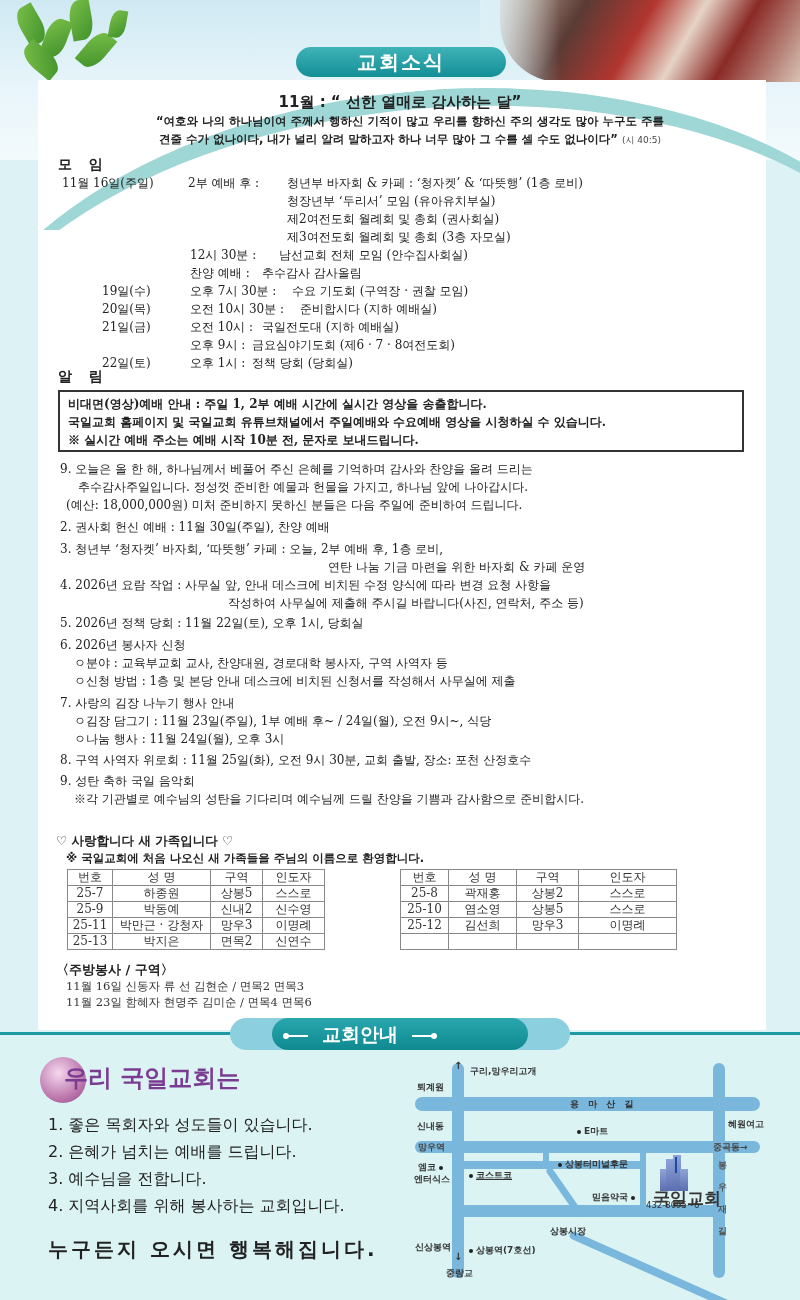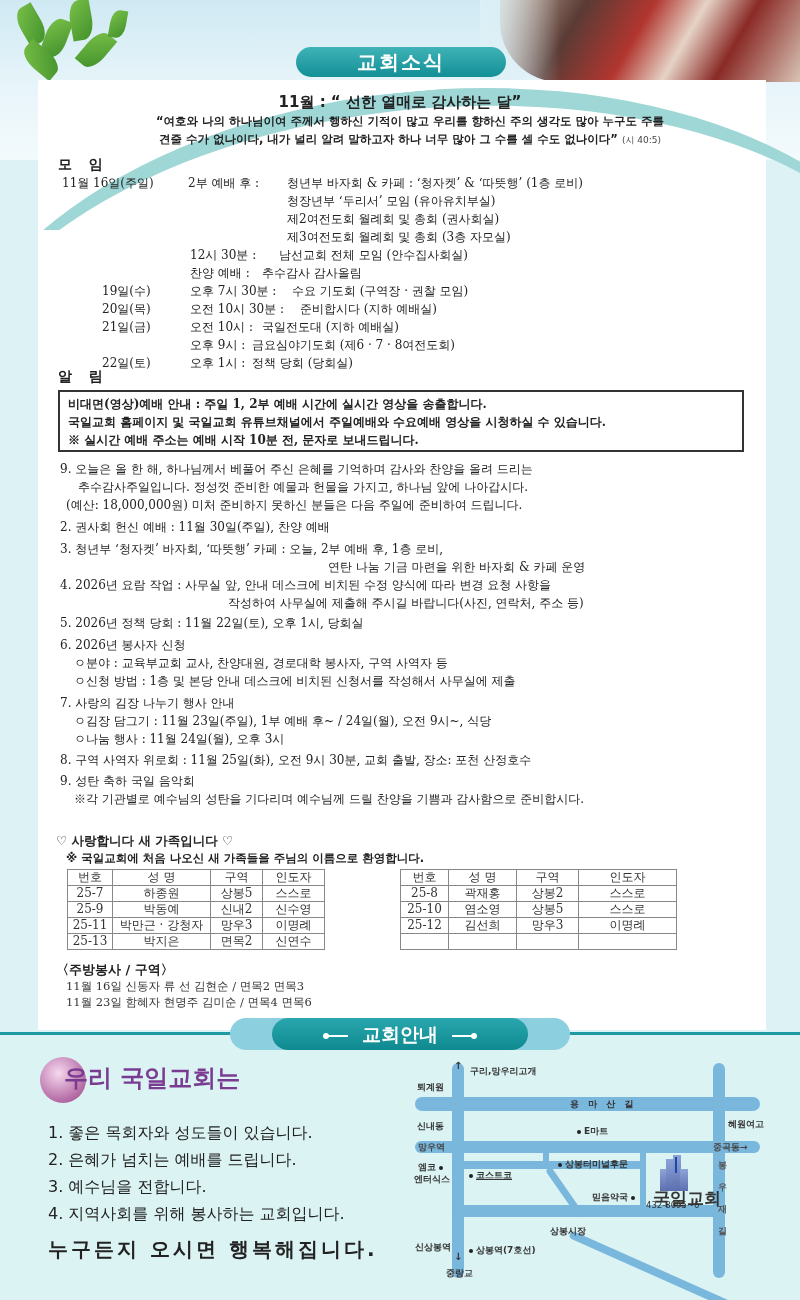--- a/index.html
+++ b/index.html
@@ -85,39 +85,39 @@
   .divider-line {
     position: absolute; left: 0; top: 1032px; width: 800px; height: 3px; background: #1e9aa3;
   }
   .guide-pill-outer {
     position: absolute; left: 230px; top: 1018px; width: 340px; height: 32px;
     background: #8ccfdf; border-radius: 16px;
   }
   .guide-pill {
     position: absolute; left: 272px; top: 1018px; width: 256px; height: 32px;
     background: linear-gradient(180deg,#2aa7ae,#0e8990);
-    border-radius: 16px; color: #fff; text-align: center;
+    border-radius: 16px; color: #fff; 
     font-family: "DejaVu Sans", sans-serif; font-weight: bold; font-size: 19px; line-height: 32px;
   }
   .guide-pill .dot-line { display:inline-block; width: 22px; height: 2px; background:#fff; vertical-align: middle; margin: 0 14px; position: relative; }
   .guide-pill .dot-line::after { content:""; position:absolute; right:-3px; top:-2px; width:6px; height:6px; border-radius:50%; background:#fff; }
   .guide-pill .dot-line.l::after { left:-3px; right:auto; }
   .bottom-bg {
     position: absolute; left: 0; top: 1035px; width: 800px; height: 265px; background: #dcf3f4;
   }
   .our-church-circle {
     position: absolute; left: 40px; top: 1057px; width: 46px; height: 46px; border-radius: 50%;
     background: radial-gradient(circle at 40% 35%, #f5d8ee, #b46aa4 70%, #8c4a82);
   }
   .our-church-title {
     position: absolute; left: 64px; top: 1062px;
     font-family: "DejaVu Sans", sans-serif; font-weight: bold; font-size: 24px; color: #7a3c91;
   }
   .our-item {
-    position: absolute; left: 48px; font-family: "DejaVu Sans", sans-serif; font-size: 16px; color: #222; white-space: nowrap; margin-top: 8px;
+    position: absolute; left: 48px; font-family: "DejaVu Sans", sans-serif; font-size: 16px; color: #222; white-space: nowrap;
   }
   .slogan {
     position: absolute; left: 48px; top: 1236px; font-family: "DejaVu Sans", sans-serif; font-weight: bold;
     font-size: 20px; letter-spacing: 3px; color: #222;
   }
   
   .map { position: absolute; left: 410px; top: 1055px; width: 390px; height: 245px; }
   .road { position: absolute; background: #7ab7dd; border-radius: 9px; }
   .map-lbl { position: absolute; font-family: "DejaVu Sans", sans-serif; font-size: 9px; font-weight: bold; color: #333; white-space: nowrap; }
   .map-dot { display:inline-block; width:4px; height:4px; background:#222; border-radius:50%; vertical-align: middle; margin: 0 3px; }

